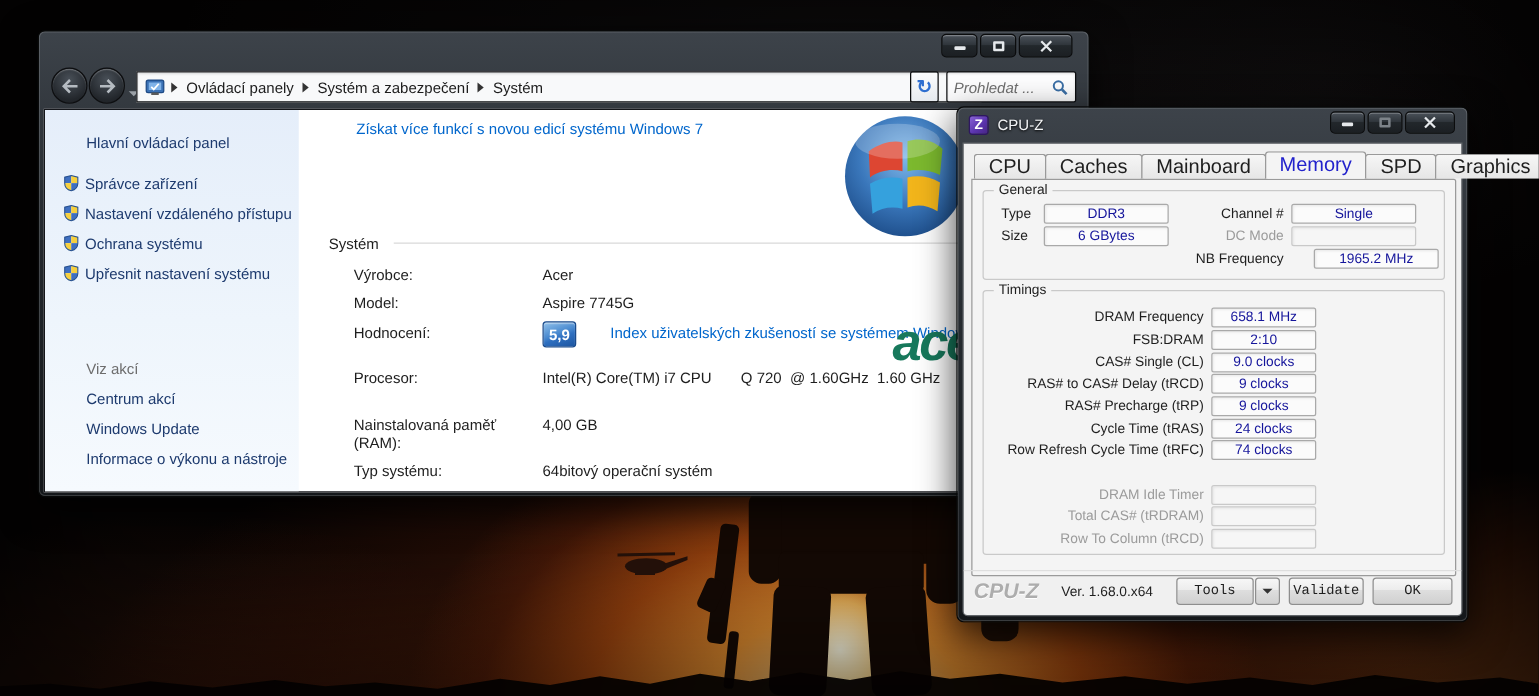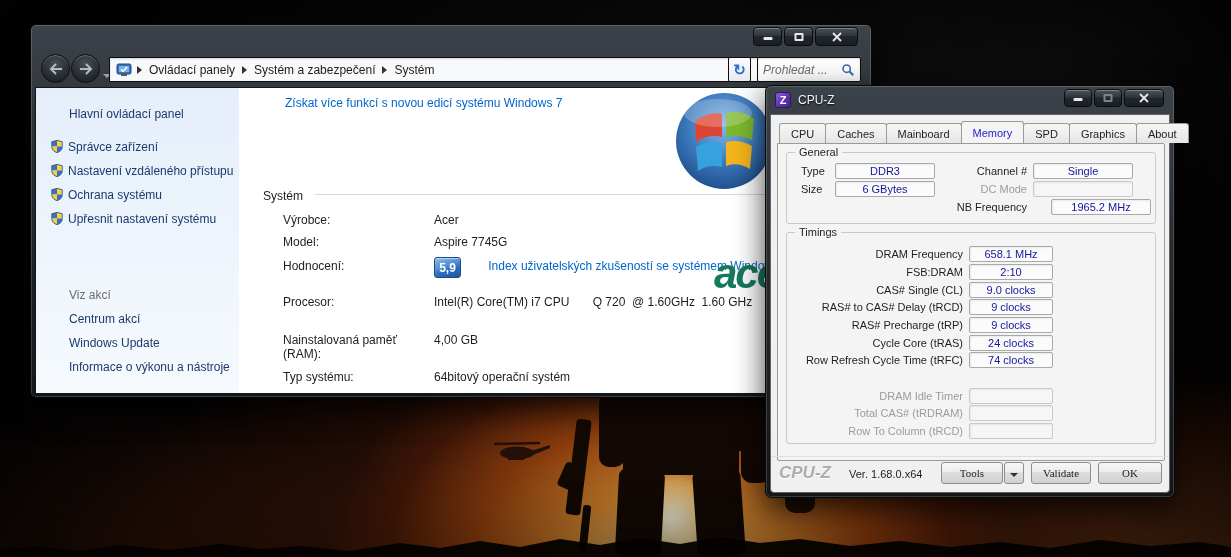--- a/index.html
+++ b/index.html
@@ -97,21 +97,21 @@
     background:linear-gradient(135deg,#8a63d8 0%,#5b34ae 55%,#472585 100%); border:1px solid #2e1760;
     color:#fff; font-size:11px; font-weight:bold; text-align:center; line-height:15px; }
   .cpuz-title { position:absolute; left:32px; top:7px; font-size:12px; color:#f2f4f6; text-shadow:0 1px 2px #000; }
   .cpuz .capbtns { top:3px; right:10px; }
   .cpuz .capbtn { width:28px; height:18px; }
   .cpuz .capbtn.close { width:40px; }
   .cpuz-client { position:absolute; left:4px; top:28px; right:4px; bottom:4px; background:#f0f0f0;
     border-radius:0 0 4px 4px; border:1px solid #606468; }
 
   .tabs { position:absolute; left:8px; top:7px; height:21px; display:flex; align-items:flex-end; }
-  .tab { height:20px; padding:0 11px; font-size:11px; color:#1e1e1e; line-height:20px;
+  .tab { height:20px; padding:0 11px; font-size:16px; color:#1e1e1e; line-height:20px;
     background:linear-gradient(#f6f6f6,#e6e6e6); border:1px solid #9a9a9a; border-bottom:none;
     border-radius:3px 3px 0 0; margin-right:-1px; cursor:pointer; position:relative; }
   .tab.active { height:22px; line-height:22px; background:#f4f4f4; color:#2222cc; z-index:2; border-radius:3px 3px 0 0; }
   .tabpanel { position:absolute; left:6px; top:28px; width:388px; height:318px; background:#f4f4f4;
     border:1px solid #9a9a9a; border-radius:0 2px 2px 2px; }
 
   .group { position:absolute; border:1px solid #c9c9c9; border-radius:3px; }
   .group-label { position:absolute; top:-7px; left:8px; background:#f4f4f4; padding:0 4px; font-size:11px; color:#1e1e1e; }
   .group.general { left:8px; top:8px; width:370px; height:72px; }
   .group.timings { left:8px; top:88px; width:370px; height:212px; }
@@ -124,21 +124,21 @@
   .field.dim { border-color:#c9c9c9; background:#f6f6f6; }
 
   .trow { position:absolute; left:0; right:0; height:17px; }
   .tlbl { position:absolute; left:0; width:176px; text-align:right; font-size:11px; color:#1e1e1e; line-height:16px; white-space:nowrap; }
   .trow .field { left:182px; top:0; width:84px; }
 
   .cpuz-footer { position:absolute; left:0; right:0; bottom:2px; height:34px; border-top:1px solid #dedede; }
   .cpuz-logo { position:absolute; left:8px; top:6px; font-size:17px; font-weight:bold; font-style:italic;
     color:#adadad; letter-spacing:0; text-shadow:0 1px 0 #fff; }
   .cpuz-ver { position:absolute; left:78px; top:11px; font-size:11px; color:#1e1e1e; }
-  .btn { position:absolute; top:5px; height:22px; font-family:Liberation Serif, serif; font-size:11px; color:#1e1e1e;
+  .btn { position:absolute; top:5px; height:22px; font-family:Liberation Mono, monospace; font-size:11px; color:#1e1e1e;
     background:linear-gradient(#f7f7f7,#ececec 45%,#dedede 46%,#d0d0d0); border:1px solid #8e8e8e; border-radius:3px; cursor:pointer; }
   .btn.tools { left:170px; width:62px; }
   .btn.tarrow { left:233px; width:20px; }
   .btn.tarrow .tri-down { border-top-color:#333; border-left-width:4px; border-right-width:4px; }
   .btn.validate { left:260px; width:60px; }
   .btn.ok { left:327px; width:64px; }
 </style>
 </head>
 <body>
 
@@ -427,21 +427,21 @@
         </div>
         <div class="trow" style="top:66px;">
           <span class="tlbl">RAS# to CAS# Delay (tRCD)</span>
           <div class="field">9 clocks</div>
         </div>
         <div class="trow" style="top:84px;">
           <span class="tlbl">RAS# Precharge (tRP)</span>
           <div class="field">9 clocks</div>
         </div>
         <div class="trow" style="top:102px;">
-          <span class="tlbl">Cycle Core (tRAS)</span>
+          <span class="tlbl">Cycle Time (tRAS)</span>
           <div class="field">24 clocks</div>
         </div>
         <div class="trow" style="top:119px;">
           <span class="tlbl">Row Refresh Cycle Time (tRFC)</span>
           <div class="field">74 clocks</div>
         </div>
         <div class="trow" style="top:155px;">
           <span class="tlbl dim">DRAM Idle Timer</span>
           <div class="field dim"></div>
         </div>

